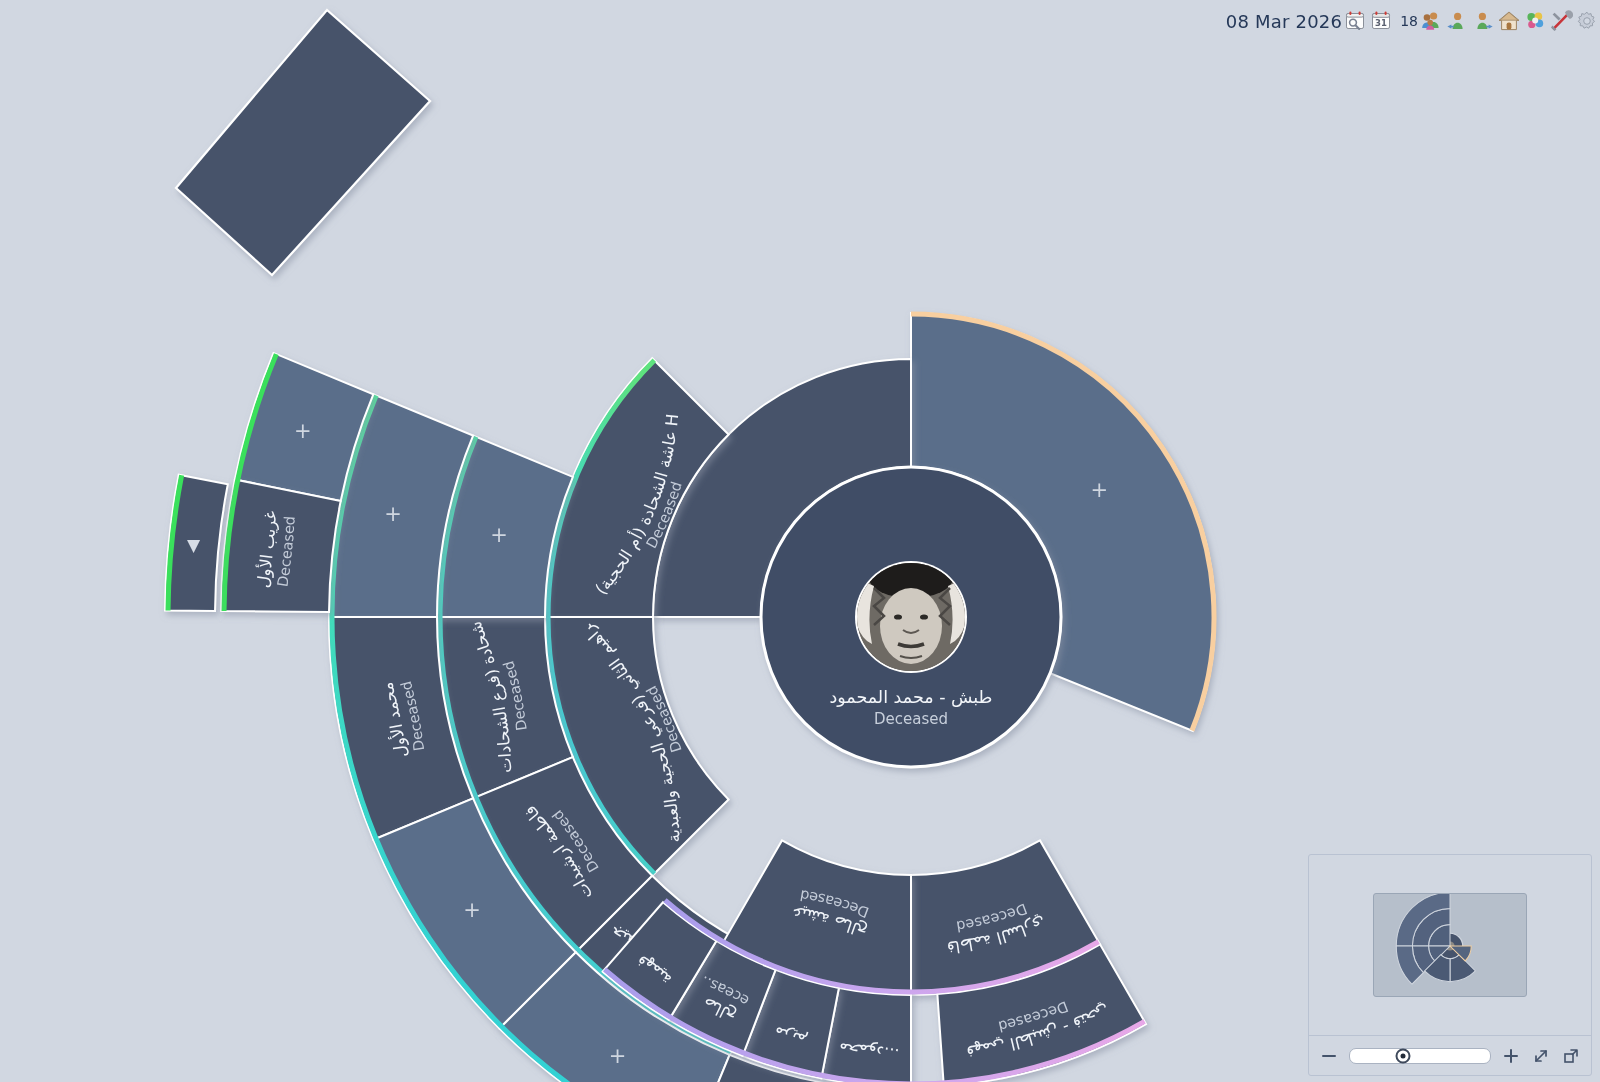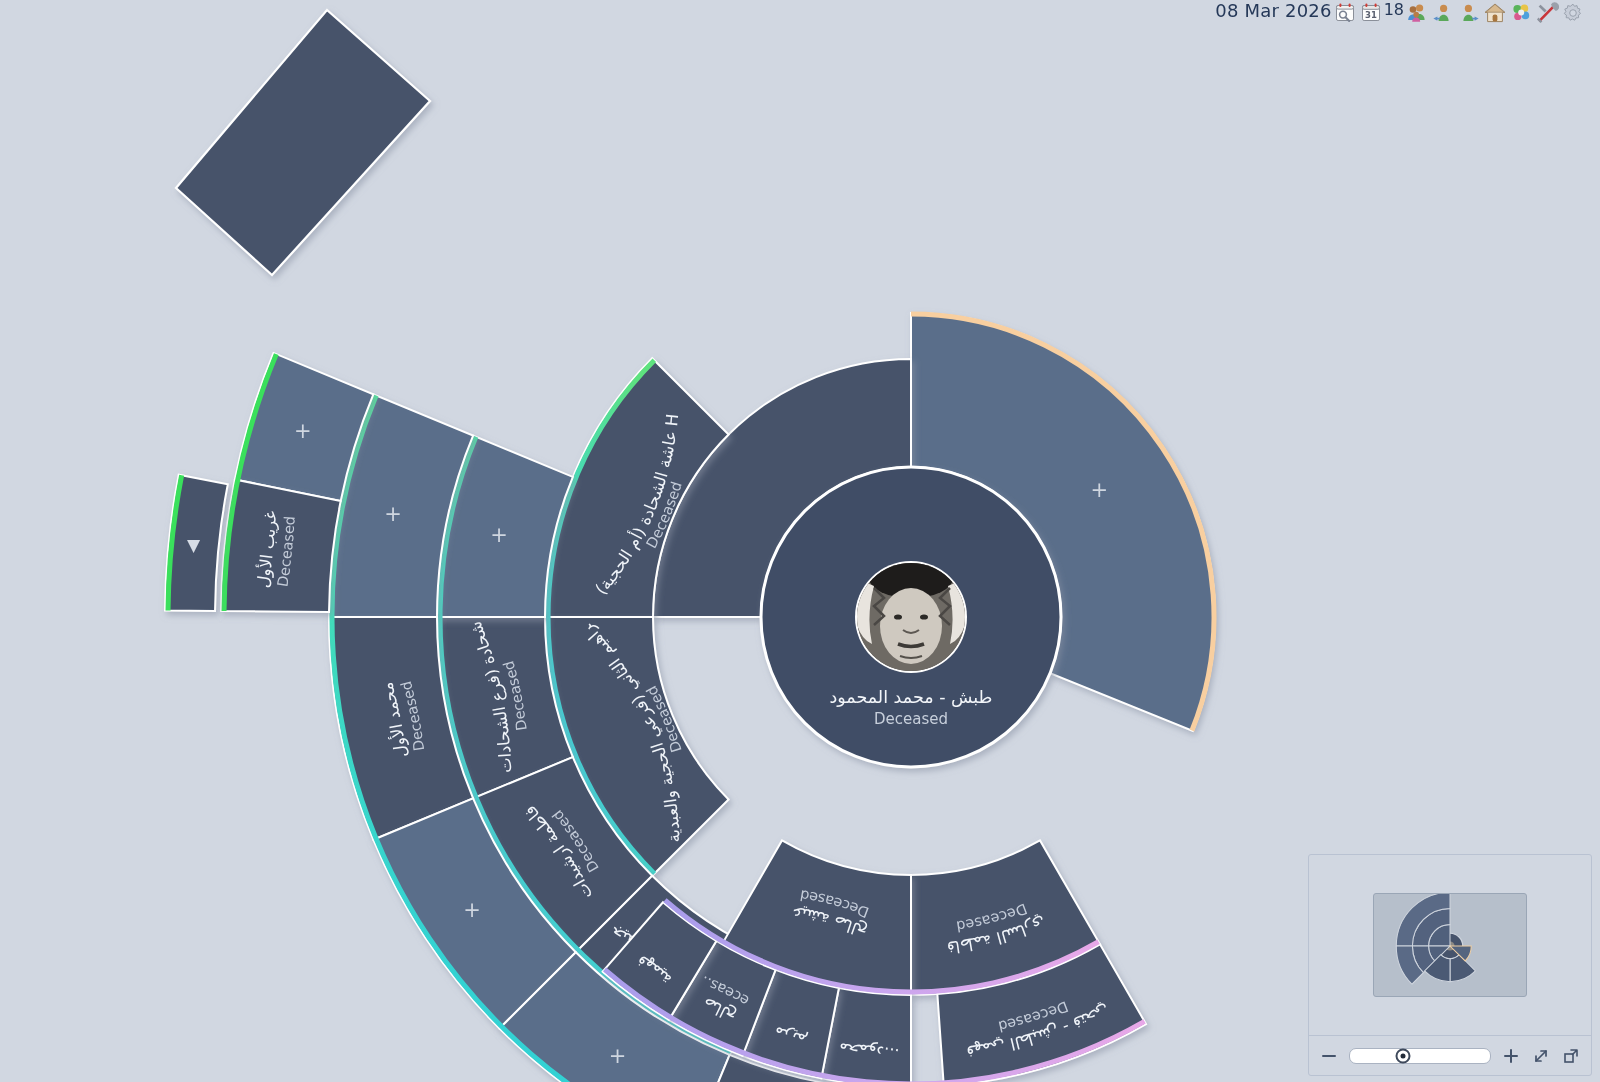--- a/index.html
+++ b/index.html
@@ -7,29 +7,29 @@
   body{
     width:1600px;height:1082px;
     background:#d1d7e1;
     font-family:"DejaVu Sans","Liberation Sans",sans-serif;
     overflow:hidden;
     position:relative;
   }
   
   #toolbar{
     position:absolute;top:0;left:0;width:1600px;height:42px;
-    display:flex;align-items:flex-start;justify-content:flex-end;
-    padding-right:14px;box-sizing:border-box;
+    display:flex;align-items:center;justify-content:flex-end;
+    box-sizing:border-box;
     z-index:40;
   }
   #toolbar .tb-text{
     font-size:18px;color:#253858;letter-spacing:.2px;
     font-family:"DejaVu Sans","Liberation Sans",sans-serif;
   }
-  #toolbar .tb-count{font-size:16px;color:#253858;margin-left:0;}
+  #toolbar .tb-count{font-size:14px;color:#253858;margin-left:6px;}
   .tb-icon{
     width:26px;height:26px;display:inline-flex;align-items:center;
     justify-content:center;cursor:pointer;font-weight:bold;
   }
   .tb-icon svg{display:block;}
   
   #stage{position:absolute;inset:0;z-index:5;}
   #chart-svg{position:absolute;left:0;top:0;}
   
   #nav-panel{

